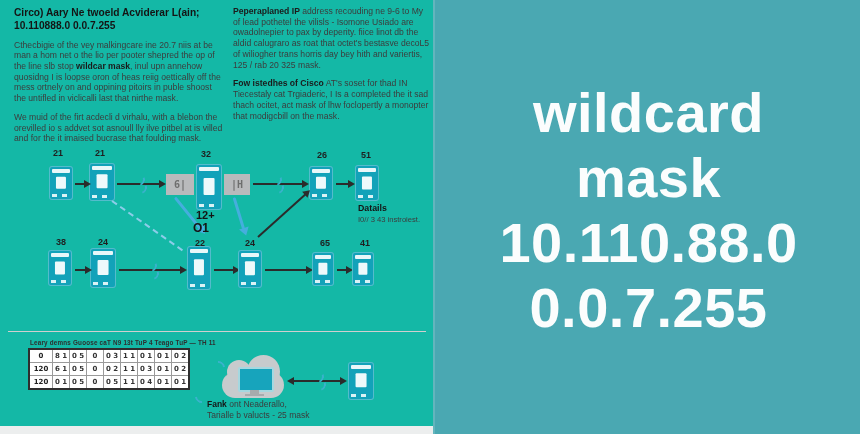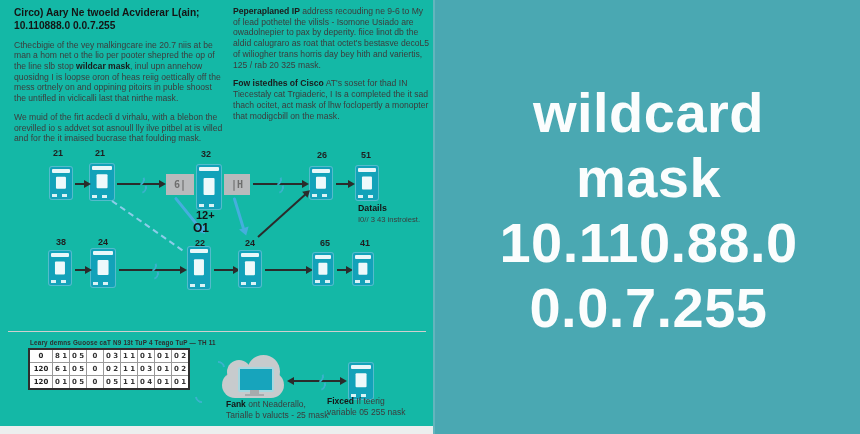--- a/index.html
+++ b/index.html
@@ -212,29 +212,25 @@
     <div class="mstand" style="left:250px;top:390px;width:9px;height:4px;"></div>
     <div class="mstand" style="left:245px;top:394px;width:19px;height:2px;"></div>
 
     <span class="ah dbl" style="left:293px;top:380px;width:48px;"></span>
     <span class="brk" style="left:310px;top:370px;"></span>
 
     <span class="dev" style="left:348px;top:362px;width:26px;height:38px;">
         <i></i>
       </span>
 
-    <div class="cap" style="left:207px;top:399px;width:130px;font-size:8.5px;margin-left:19px;">
+    <div class="cap" style="left:207px;top:399px;width:130px;font-size:8.5px;">
       <b>Fank</b><span> ont Neaderallo,</span><br>
       <span>Tarialle b valucts - 25 mask</span>
     </div>
 
-    <div class="cap" style="left:327px;top:396px;width:110px;font-size:8.5px;">
-      <b>Fixced</b><span> If teerig</span><br>
-      <span>variable 05 255 nask</span>
-    </div>
 
     <div class="bstrip"></div>
   </div>
 
   <div class="right">
     <div class="big">
       <div>wildcard</div>
       <div>mask</div>
       <div>10.110.88.0</div>
       <div>0.0.7.255</div>

